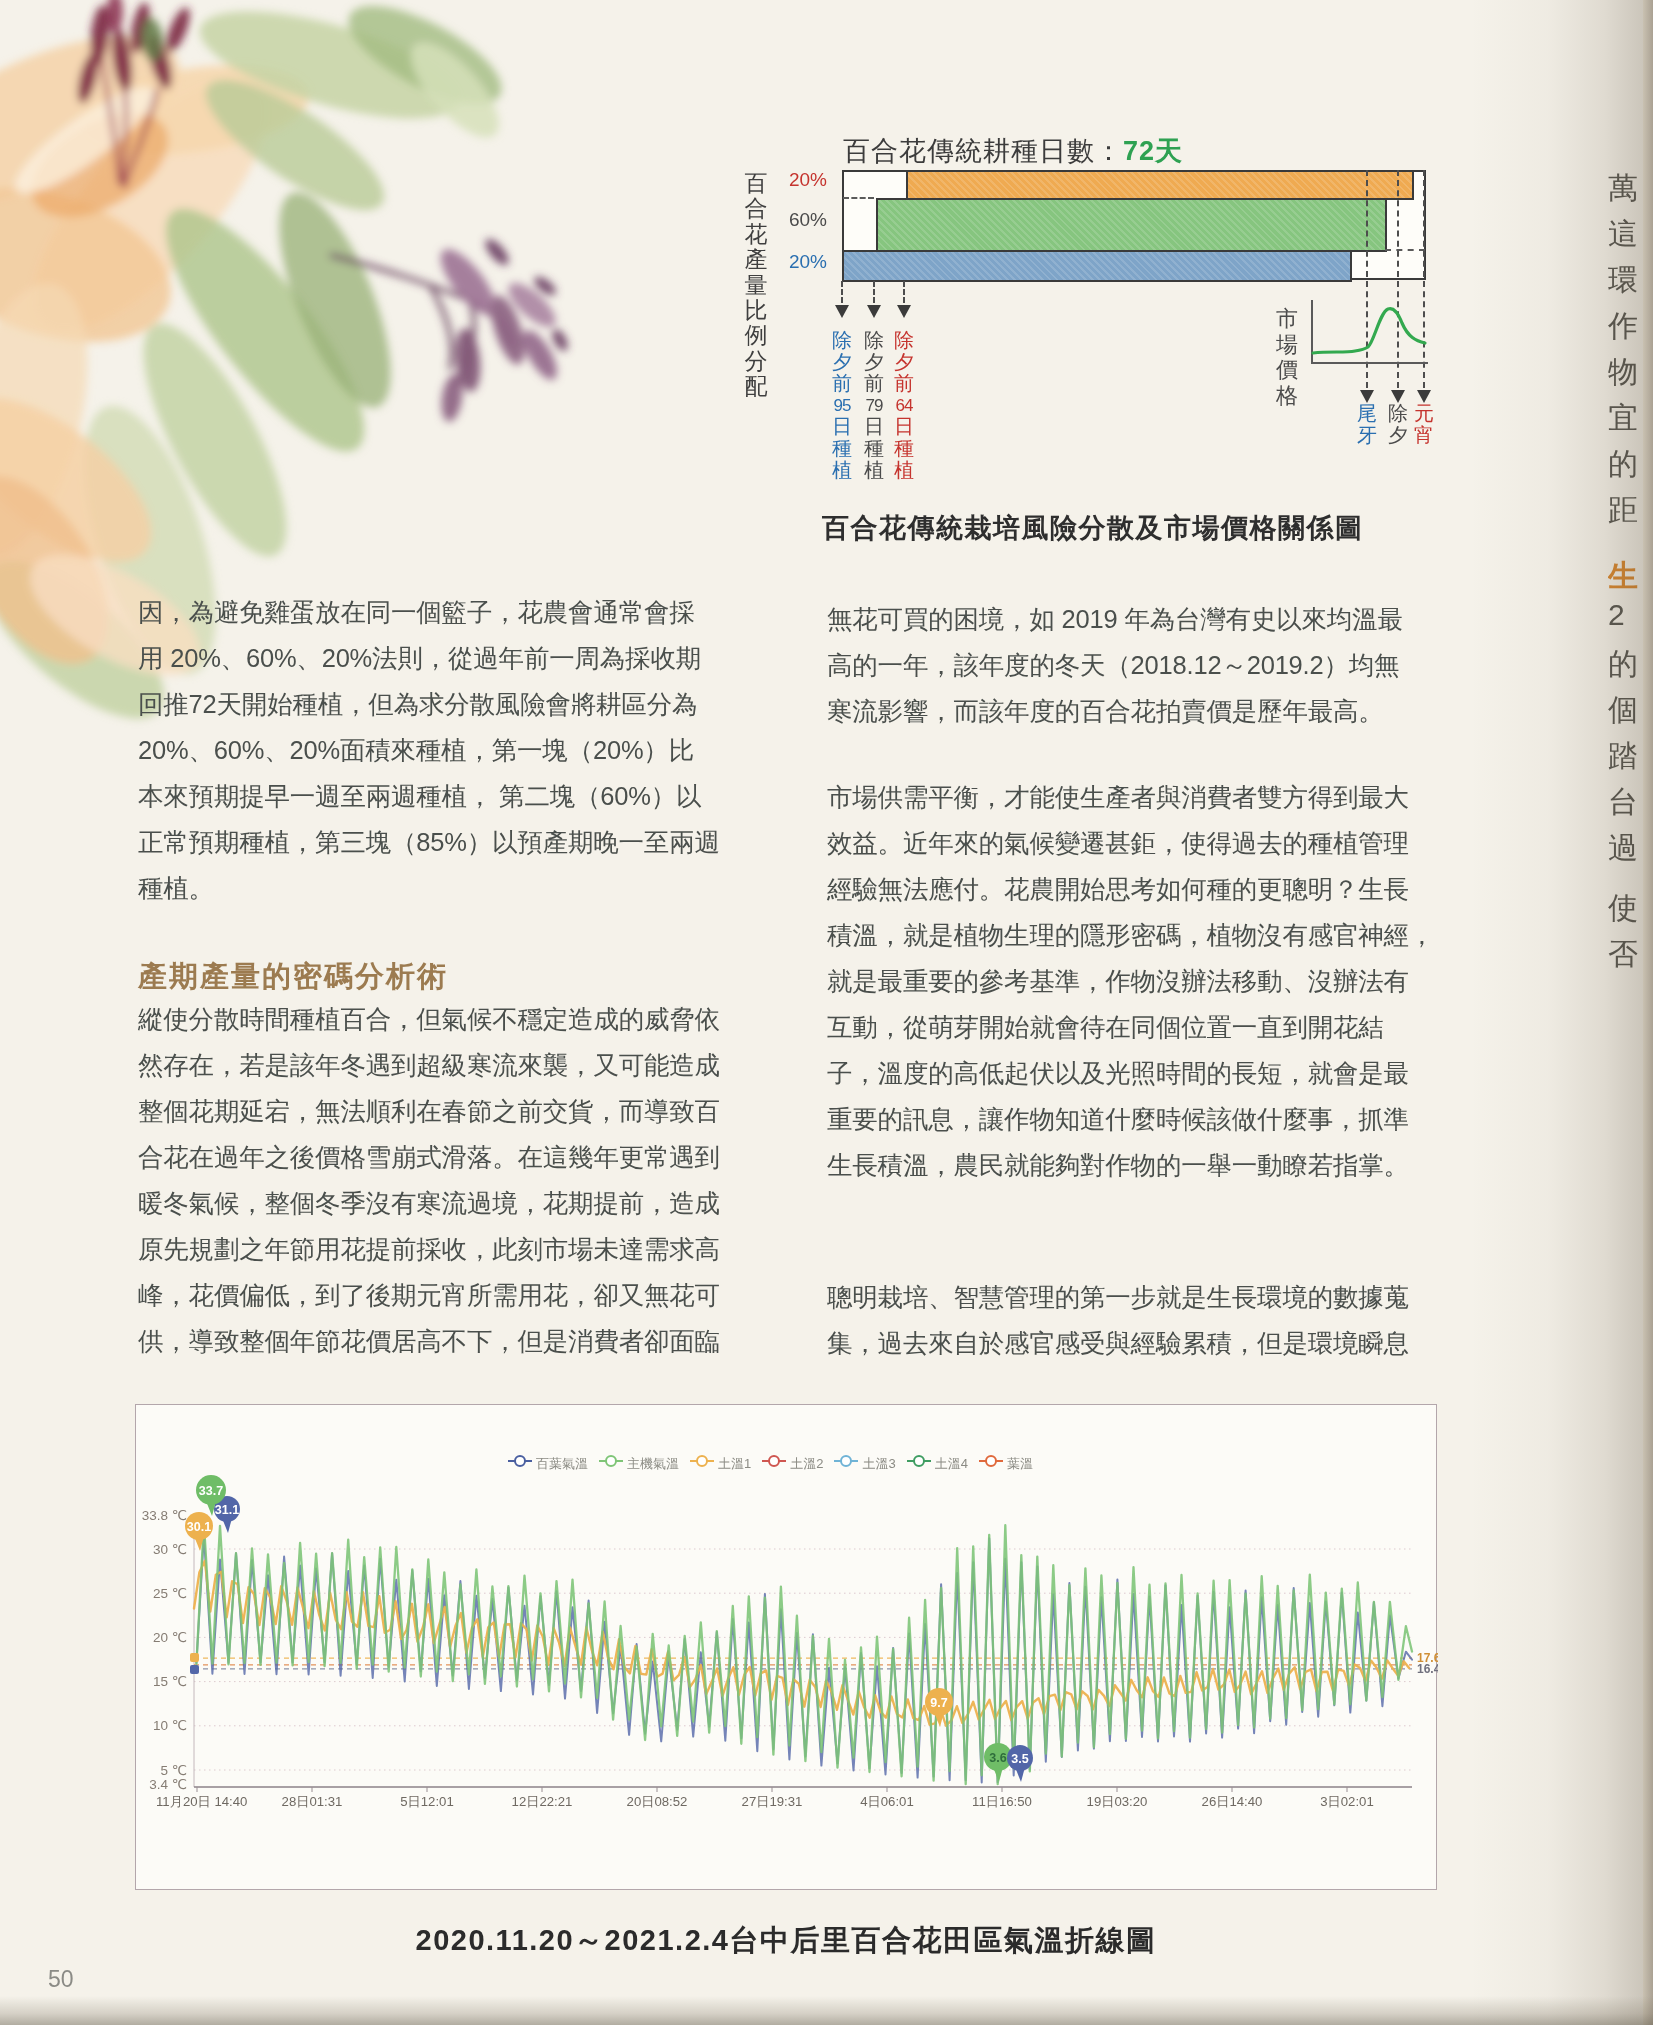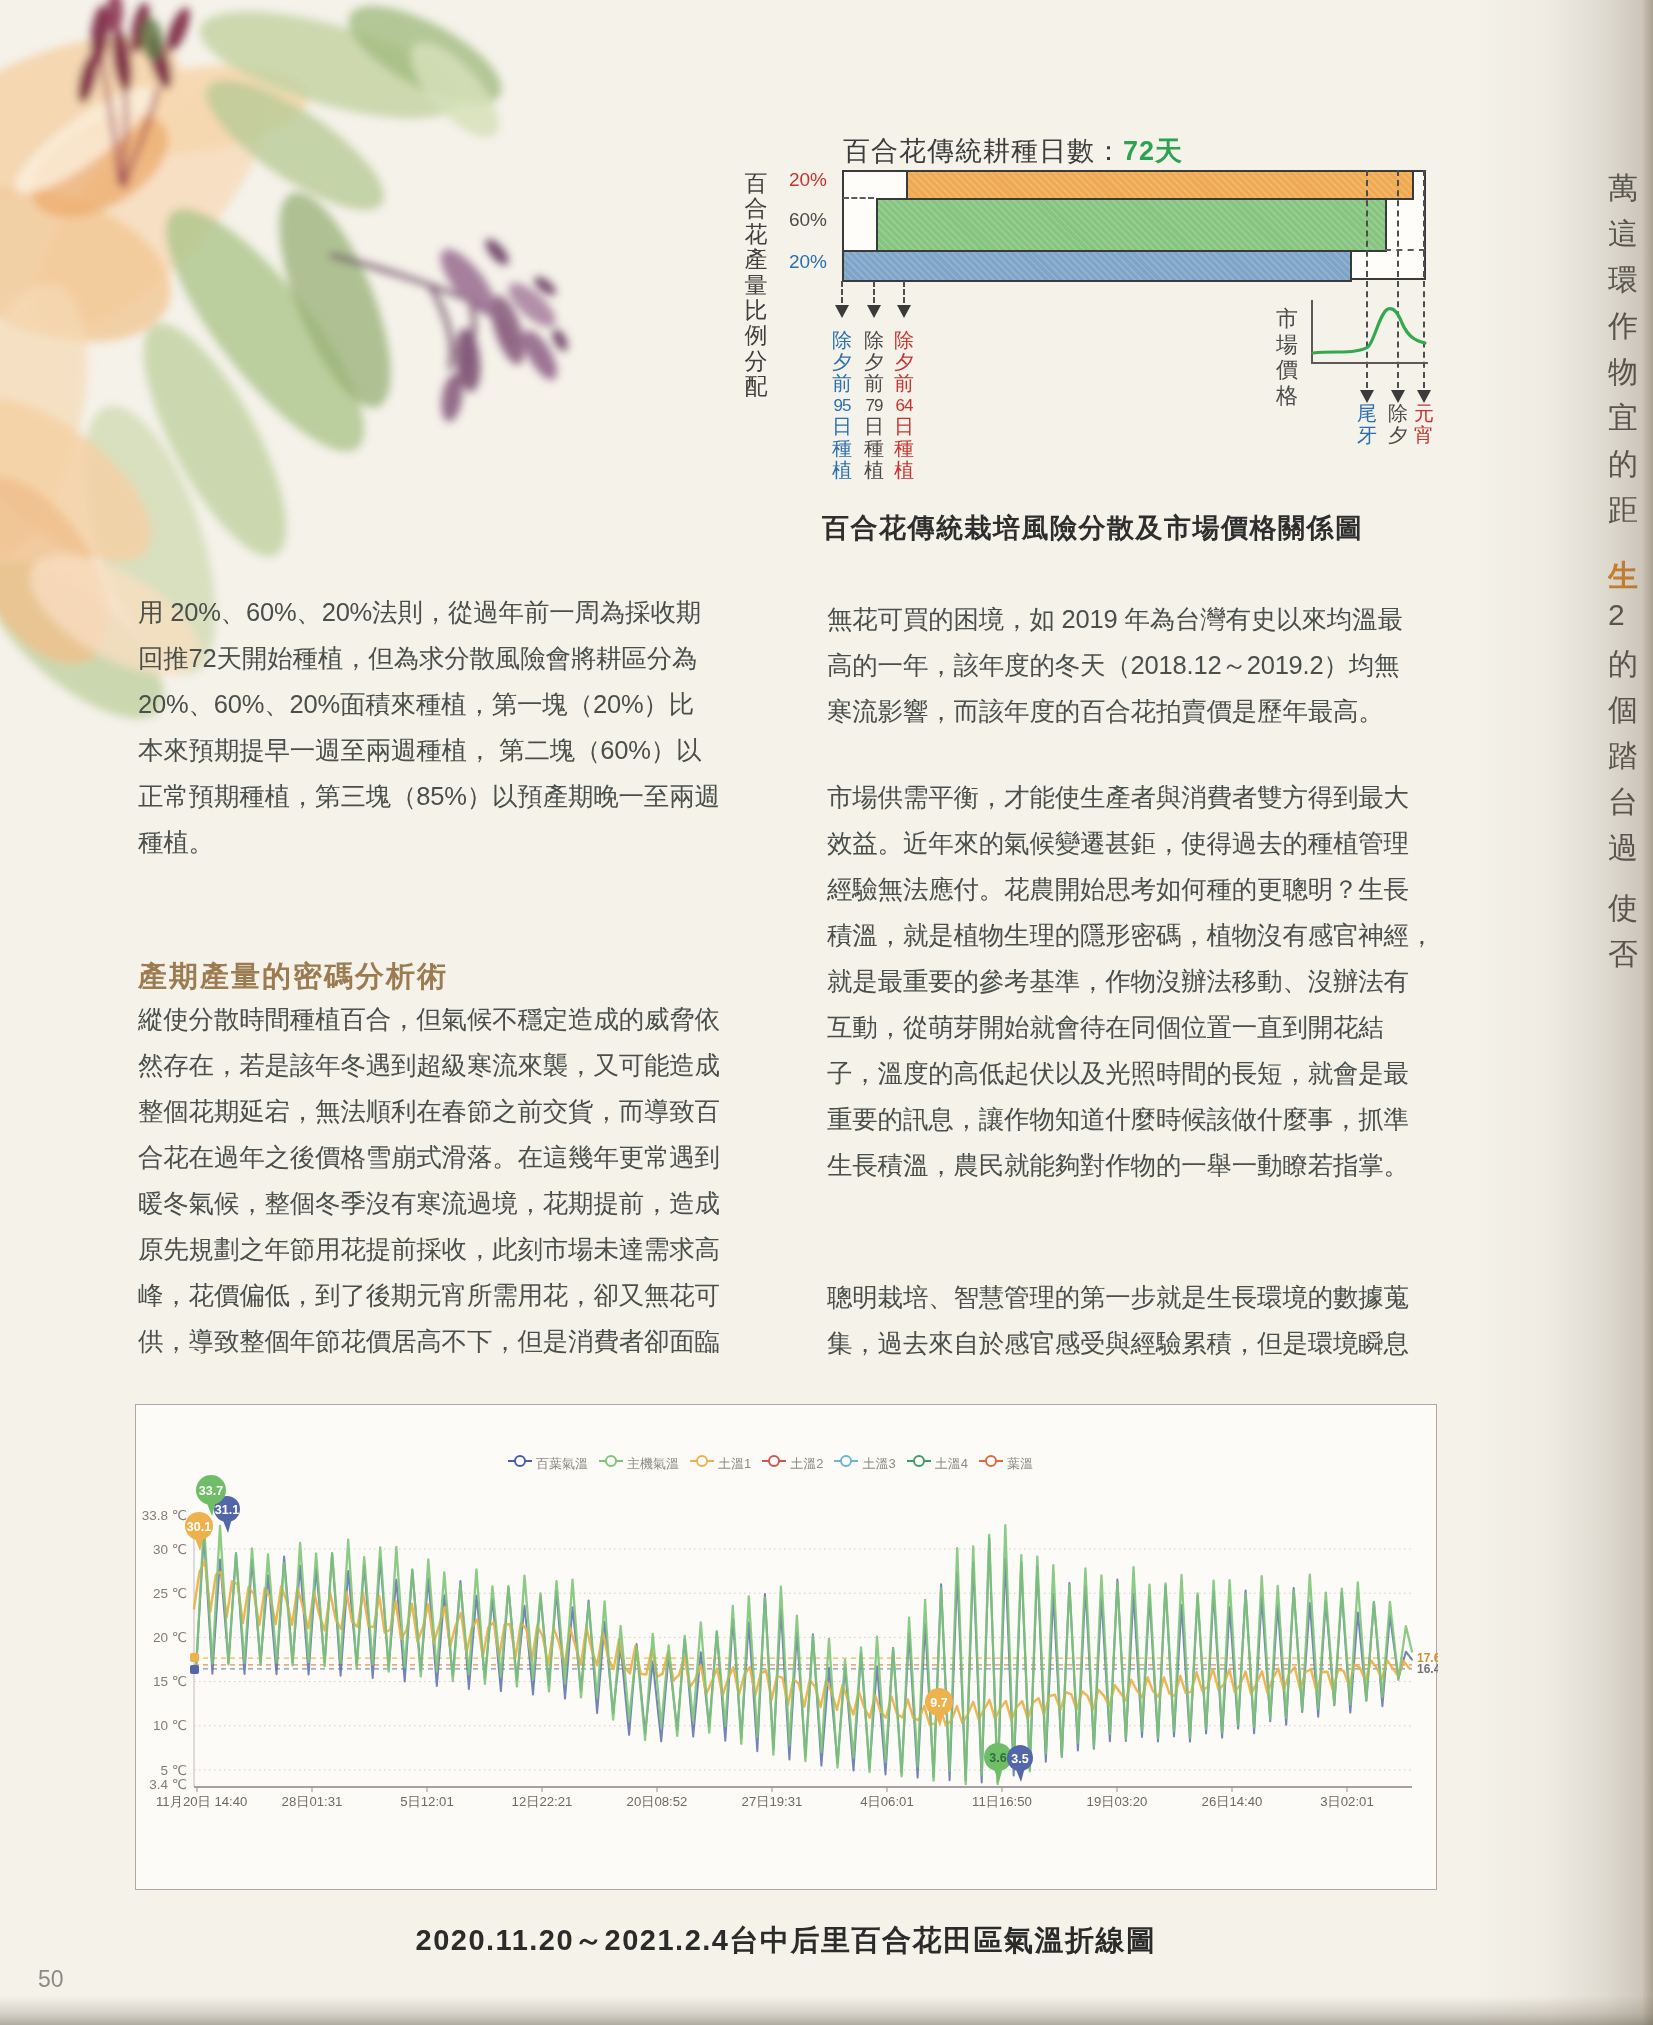--- a/index.html
+++ b/index.html
@@ -32,21 +32,21 @@
   .a-heading{font-size:29px;font-weight:bold;color:#9c7b50;letter-spacing:2px;white-space:nowrap;}
   
   .chart-box{background:#fcfbf7;border:1px solid #b3a6ab;box-sizing:border-box;}
   .legend{display:flex;align-items:center;gap:11px;}
   .lg-item{display:flex;gap:4px;}
   .lg-item .lbl{font-size:13px;color:#8b8b84;}
   .lgi{position:relative;width:24px;height:12px;display:inline-block;}
   .lgi::before{content:"";position:absolute;left:0;right:0;top:5px;height:2px;background:currentColor;}
   .lgi::after{content:"";position:absolute;left:6px;top:0;width:8px;height:8px;border:2px solid currentColor;border-radius:50%;background:#fff;}
   .chart-caption{font-size:29px;font-weight:bold;color:#2b2b2b;letter-spacing:1.5px;text-align:center;}
-  .pagenum{font-size:23px;color:#8b8b86;}
+  .pagenum{font-size:23px;color:#8b8b86;margin-left:10px;}
   
   .edge-shade{background:linear-gradient(90deg,rgba(120,105,85,0) 0%,rgba(120,105,85,.05) 45%,rgba(110,95,75,.16) 78%,rgba(95,82,64,.28) 100%);}
   .edge-strip{background:linear-gradient(90deg,#c9c1b1,#aaa193);}
   .bottom-shade{background:linear-gradient(180deg,rgba(120,110,92,0),rgba(120,110,92,.25) 60%,rgba(95,88,72,.45));}
   .edge-chars{width:40px;overflow:hidden;}
   .edge-chars span{position:absolute;left:0;font-size:30px;color:#55544e;white-space:nowrap;}
 </style>
 </head>
 <body>
 
@@ -199,20 +199,21 @@
     </div>
   <svg class="abs" style="left:1310px;top:296px;" width="120" height="72" viewBox="0 0 120 72">
     <path d="M2,4 L2,67 L118,67" fill="none" stroke="#5a5a5a" stroke-width="2"></path>
     <path d="M3,57 C20,55 35,57 45,55 C52,54 55,53 58,51 C64,46 70,16 78,13 C84,11 88,17 92,27 C98,41 106,45 115,47" fill="none" stroke="#33a94f" stroke-width="3.2" stroke-linecap="round"></path>
   </svg>
 
   <div class="abs dg-caption" style="left:822px;top:510px;">百合花傳統栽培風險分散及市場價格關係圖</div>
 </div>
 
 <div class="abs" id="col-left-p1" style="left:138px;top:589px;">
+    <div class="bline">因，為避免雞蛋放在同一個籃子，花農會通常會採</div>
     <div class="bline">用 20%、60%、20%法則，從過年前一周為採收期</div>
     <div class="bline">回推72天開始種植，但為求分散風險會將耕區分為</div>
     <div class="bline">20%、60%、20%面積來種植，第一塊（20%）比</div>
     <div class="bline">本來預期提早一週至兩週種植， 第二塊（60%）以</div>
     <div class="bline">正常預期種植，第三塊（85%）以預產期晚一至兩週</div>
     <div class="bline">種植。</div>
   </div>
 <div class="abs a-heading" style="left:138px;top:957px;">產期產量的密碼分析術</div>
 <div class="abs" id="col-left-p2" style="left:138px;top:996px;">
     <div class="bline">縱使分散時間種植百合，但氣候不穩定造成的威脅依</div>

